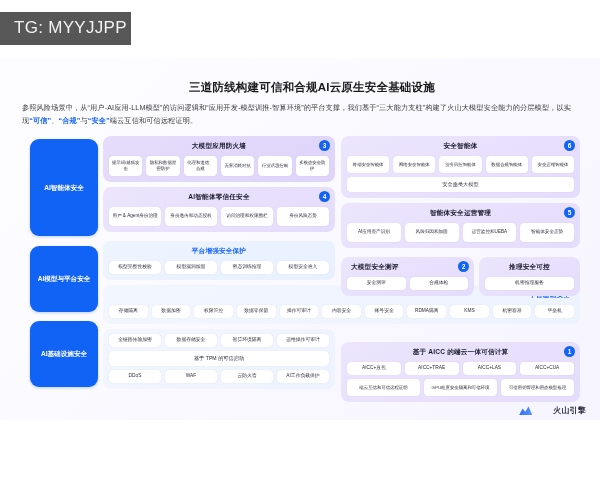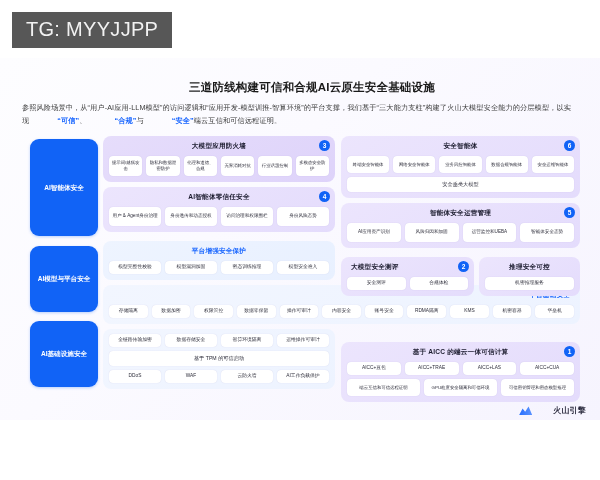--- a/index.html
+++ b/index.html
@@ -6,24 +6,24 @@
   html, body {
     width: 600px; height: 480px;
     background: #ffffff;
     font-family: "Liberation Sans", "DejaVu Sans", sans-serif;
     overflow: hidden;
   }
   .page { position: relative; width: 600px; height: 480px; background:#fff; }
 
   
   .wm-tg {
-    position: absolute; left: 12px; top: 12px;
+    position: absolute; left: 0; top: 12px;
     background: #575757; color: #f2f2f2;
-    font-size: 20px; letter-spacing: .3px;
-    padding: 6px 14px 7px 14px;
+    font-size: 17px; letter-spacing: .3px;
+    padding: 6px 4px 7px 14px;
   }
   .wm-url {
     position: absolute; left: 372px; top: 443px;
     width: 228px; height: 37px;
     background: #575757; color: #f4f4f4;
     font-size: 16px; letter-spacing: .1px;
     display: flex; align-items: center; justify-content: center;
   }
 
   
@@ -33,21 +33,21 @@
     background: linear-gradient(135deg,#fdfdff 0%,#fbfaff 40%,#f6f4fe 100%);
   }
   .slide-title {
     text-align: center; font-size: 11.5px; font-weight: bold;
     color: #1a1a1a; margin-top: 22px; letter-spacing: .2px; padding-left: 24px;
   }
   .slide-sub {
     margin: 7px 22px 0 22px; font-size: 7.2px; line-height: 1.75;
     color: #3a3a3a; text-align: left; letter-spacing: .1px;
   }
-  .hl { color:#1664ff; font-weight:bold;margin-left:28px; }
+  .hl { color:#1664ff; font-weight:bold; }
 
   
   .body { position: absolute; left: 0; top: 78px; width: 600px; height: 268px; }
 
   .railcol { position: absolute; left: 30px; top: 0; width: 68px; height: 262px; }
   .rail {
     position: absolute; left: 0; width: 68px;
     background: #1163f6;
     border-radius: 9px;
     color: #fff; font-size: 6.6px; font-weight: bold; line-height: 1.5;

